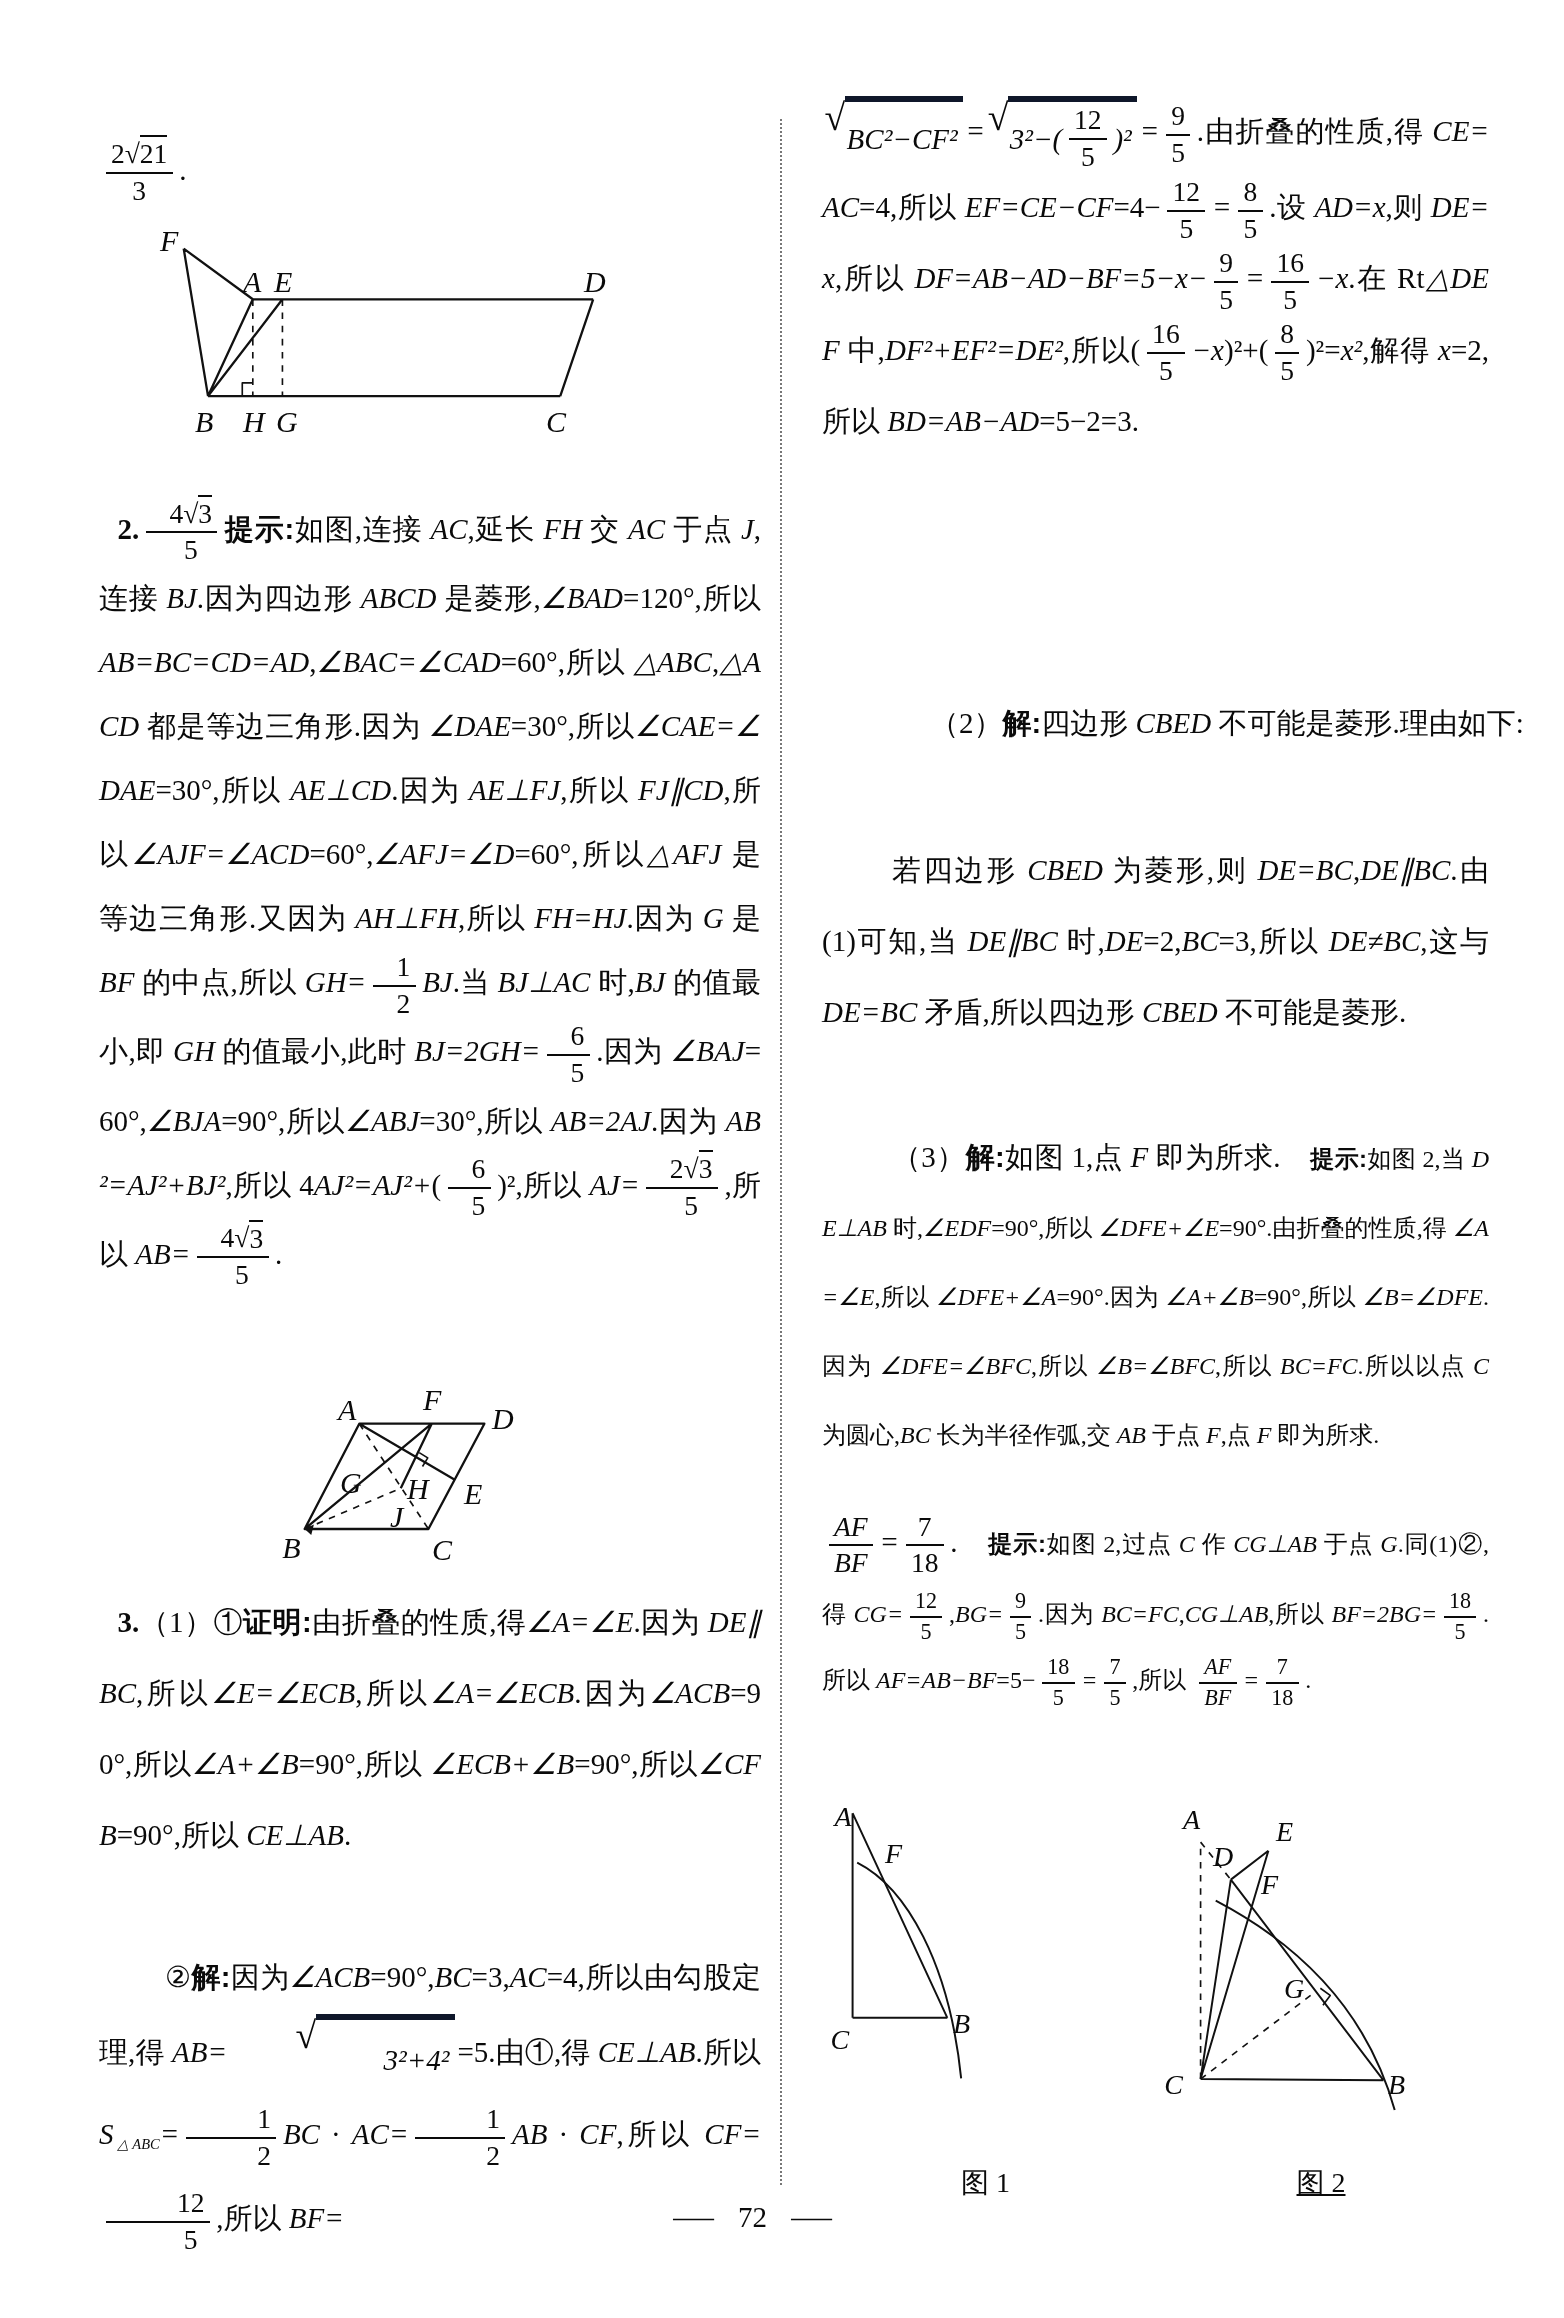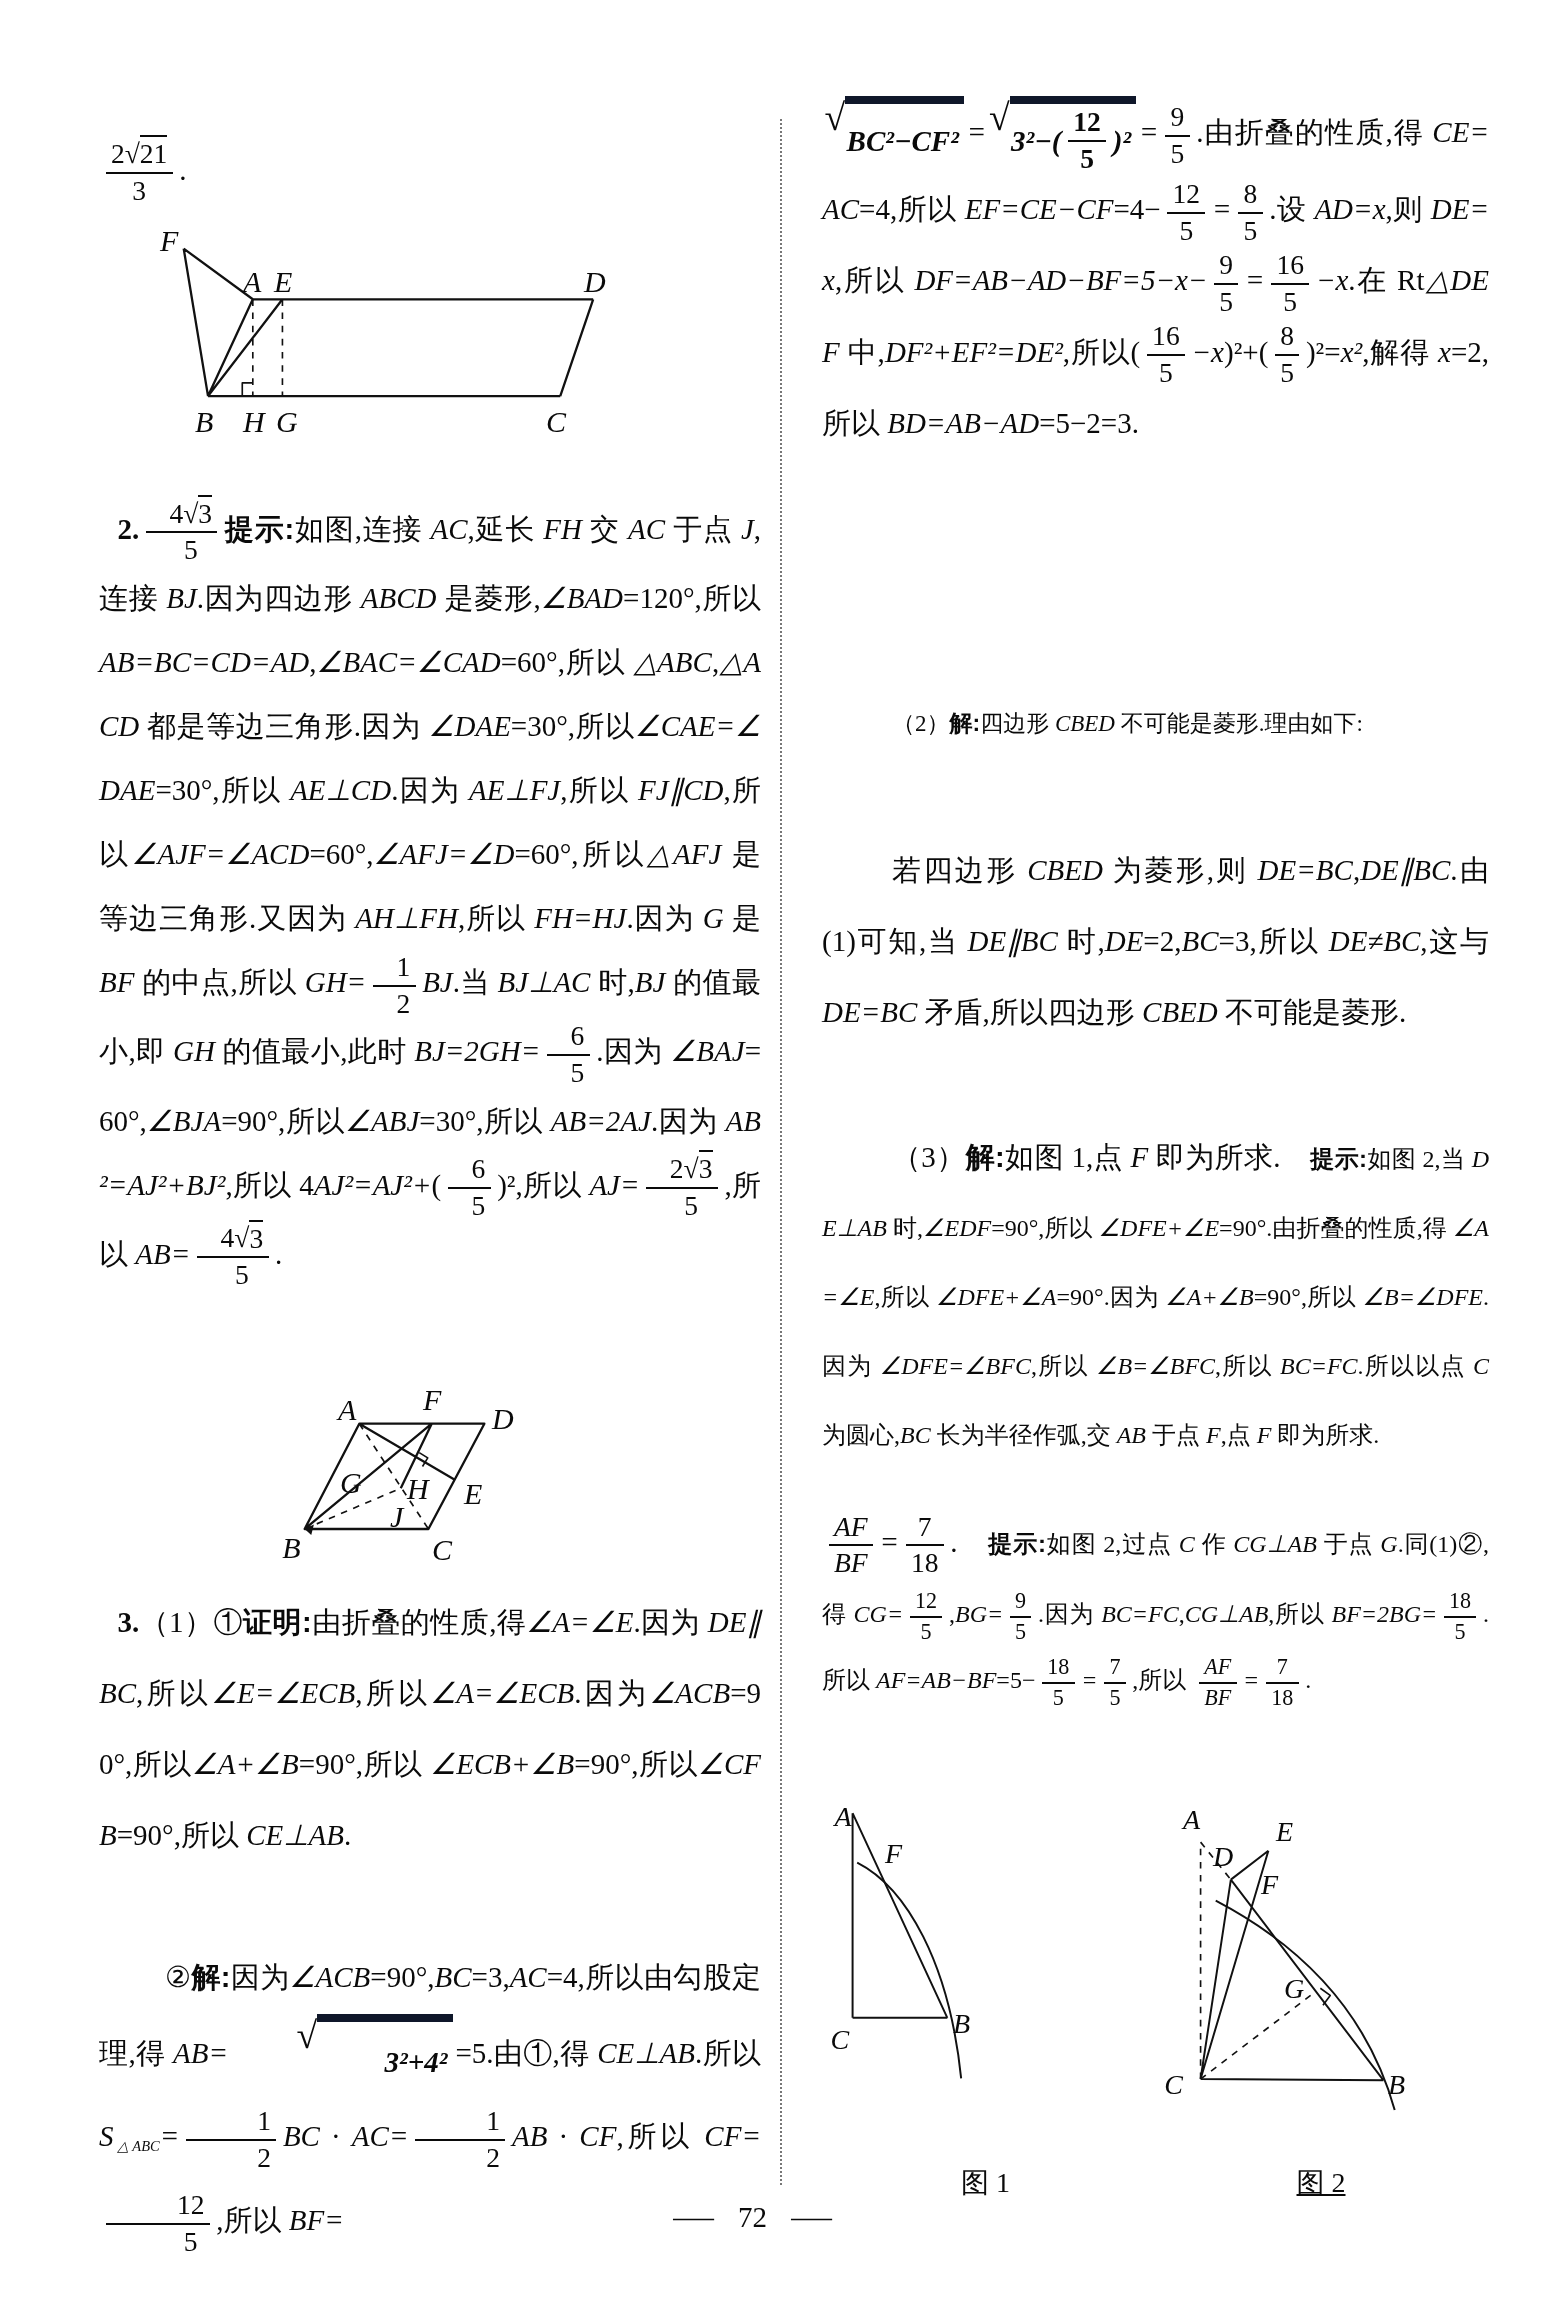--- a/index.html
+++ b/index.html
@@ -9,21 +9,21 @@
   .par{position:absolute;text-align:justify;word-break:break-all;}
   .tx{font-family:"Liberation Serif",serif;}
   .m{font-family:"Liberation Serif",serif;font-style:italic;}
   .lbl{font-family:"Liberation Sans",sans-serif;font-weight:700;font-style:normal;}
   .bn{font-weight:700;font-family:"Liberation Serif",serif;}
   .frac{display:inline-block;vertical-align:middle;text-align:center;margin:0 6.6px;font-size:0.95em;}
   .fr-n{display:block;border-bottom:2px solid #0a0a0a;padding:0 5.3px 2px;line-height:1.12;}
   .fr-d{display:block;padding:2px 5.3px 0;line-height:1.12;}
   .sqrt{display:inline-flex;align-items:flex-start;vertical-align:middle;margin:0 2.6px;}
   .rad{line-height:1;font-size:1.3em;transform:translateY(2.6px);font-style:normal;}
-  .radbody{display:inline-flex;align-items:center;border-top:8px solid #0f172a;padding:3.3px 5.3px 0 1.3px;font-weight:bold;}
+  .radbody{display:inline-flex;align-items:center;border-top:6px solid #0f172a;padding:3.3px 5.3px 0 1.3px;}
   .ov{border-top:2px solid #0a0a0a;padding-top:0.7px;}
   .subscr{font-size:0.5em;vertical-align:-0.35em;letter-spacing:0;}
   .small{font-size:24px;line-height:47px;}
   .small .frac{font-size:0.92em;}
   .fig{position:absolute;}
   .fig svg{position:absolute;left:0;top:0;}
   .labels{position:absolute;left:0;top:0;width:100%;height:100%;}
   .ptlabel{position:absolute;font-family:"Liberation Serif",serif;font-style:italic;font-size:30px;line-height:1;}
   .fig-small .ptlabel{font-size:28px;}
   .caption{position:absolute;text-align:center;font-size:28px;font-family:"Liberation Serif",serif;}
@@ -108,21 +108,21 @@
         <span class="radbody">
           <span class="m">3²−(</span>
           <span class="frac">
             <span class="fr-n">12</span>
             <span class="fr-d">5</span>
           </span>
           <span class="m">)²</span>
         </span>
       </span><span class="m">=</span><span class="frac"><span class="fr-n">9</span><span class="fr-d">5</span></span><span class="tx">.由折叠的性质,得 </span><span class="m">CE=AC</span><span class="tx">=4,所以 </span><span class="m">EF=CE−CF</span><span class="tx">=4−</span><span class="frac"><span class="fr-n">12</span><span class="fr-d">5</span></span><span class="m">=</span><span class="frac"><span class="fr-n">8</span><span class="fr-d">5</span></span><span class="tx">.设 </span><span class="m">AD=x</span><span class="tx">,则 </span><span class="m">DE=x</span><span class="tx">,所以 </span><span class="m">DF=</span><span class="m">AB−AD−BF</span><span class="m">=5−x−</span><span class="frac"><span class="fr-n">9</span><span class="fr-d">5</span></span><span class="m">=</span><span class="frac"><span class="fr-n">16</span><span class="fr-d">5</span></span><span class="m">−x</span><span class="tx">.在 Rt</span><span class="m">△DEF</span><span class="tx"> 中,</span><span class="m">DF²+EF²=DE²</span><span class="tx">,所以(</span><span class="frac"><span class="fr-n">16</span><span class="fr-d">5</span></span><span class="m">−x</span><span class="tx">)²+(</span><span class="frac"><span class="fr-n">8</span><span class="fr-d">5</span></span><span class="tx">)²=</span><span class="m">x²</span><span class="tx">,解得 </span><span class="m">x</span><span class="tx">=2,所以 </span><span class="m">BD=AB−AD</span><span class="tx">=5−2=3.</span></div>
 
-  <div class="par" style="left:822px;top:689px;width:667px;font-size:23px;line-height:69px;text-indent:70px;"><span class="tx">（2）</span><span class="lbl">解:</span><span class="tx">四边形 </span><span class="m">CBED</span><span class="tx"> 不可能是菱形.理由如下:</span></div>
+  <div class="par" style="left:860px;top:689px;width:667px;font-size:29px;line-height:69px;text-indent:70px;"><span class="tx">（2）</span><span class="lbl">解:</span><span class="tx">四边形 </span><span class="m">CBED</span><span class="tx"> 不可能是菱形.理由如下:</span></div>
 
   <div class="par" style="left:822px;top:835px;width:667px;font-size:29px;line-height:71px;text-indent:70px;"><span class="tx">若四边形 </span><span class="m">CBED</span><span class="tx"> 为菱形,则 </span><span class="m">DE=BC</span><span class="tx">,</span><span class="m">DE∥BC</span><span class="tx">.由(1)可知,当 </span><span class="m">DE∥BC</span><span class="tx"> 时,</span><span class="m">DE</span><span class="tx">=2,</span><span class="m">BC</span><span class="tx">=3,所以 </span><span class="m">DE≠BC</span><span class="tx">,这与 </span><span class="m">DE=BC</span><span class="tx"> 矛盾,所以四边形 </span><span class="m">CBED</span><span class="tx"> 不可能是菱形.</span></div>
 
   <div class="par" style="left:822px;top:1123px;width:667px;font-size:29px;line-height:69px;text-indent:70px;"><span class="tx">（3）</span><span class="lbl">解:</span><span class="tx">如图 1,点 </span><span class="m">F</span><span class="tx"> 即为所求.　</span><span class="small"><span class="lbl">提示:</span><span class="tx">如图 2,当 </span><span class="m">DE⊥AB</span><span class="tx"> 时,</span><span class="m">∠EDF</span><span class="tx">=90°,所以 </span><span class="m">∠DFE+∠E</span><span class="tx">=90°.由折叠的性质,得 </span><span class="m">∠A=∠E</span><span class="tx">,所以 </span><span class="m">∠DFE+∠A</span><span class="tx">=90°.因为 </span><span class="m">∠A+∠B</span><span class="tx">=90°,所以 </span><span class="m">∠B=∠DFE</span><span class="tx">.因为 </span><span class="m">∠DFE=∠BFC</span><span class="tx">,所以 </span><span class="m">∠B=∠BFC</span><span class="tx">,所以 </span><span class="m">BC=FC</span><span class="tx">.所以以点 </span><span class="m">C</span><span class="tx"> 为圆心,</span><span class="m">BC</span><span class="tx"> 长为半径作弧,交 </span><span class="m">AB</span><span class="tx"> 于点 </span><span class="m">F</span><span class="tx">,点 </span><span class="m">F</span><span class="tx"> 即为所求.</span></span></div>
 
   <div class="par" style="left:822px;top:1509px;width:667px;font-size:29px;line-height:66px;"><span class="frac m"><span class="fr-n">AF</span><span class="fr-d">BF</span></span><span class="m">=</span><span class="frac"><span class="fr-n">7</span><span class="fr-d">18</span></span><span class="tx">.　</span><span class="small"><span class="lbl">提示:</span><span class="tx">如图 2,过点 </span><span class="m">C</span><span class="tx"> 作 </span><span class="m">CG⊥AB</span><span class="tx"> 于点 </span><span class="m">G</span><span class="tx">.同(1)②,得 </span><span class="m">CG=</span><span class="frac"><span class="fr-n">12</span><span class="fr-d">5</span></span><span class="tx">,</span><span class="m">BG=</span><span class="frac"><span class="fr-n">9</span><span class="fr-d">5</span></span><span class="tx">.因为 </span><span class="m">BC=FC</span><span class="tx">,</span><span class="m">CG⊥AB</span><span class="tx">,所以 </span><span class="m">BF=2BG=</span><span class="frac"><span class="fr-n">18</span><span class="fr-d">5</span></span><span class="tx">.所以 </span><span class="m">AF=AB−BF</span><span class="tx">=5−</span><span class="frac"><span class="fr-n">18</span><span class="fr-d">5</span></span><span class="m">=</span><span class="frac"><span class="fr-n">7</span><span class="fr-d">5</span></span><span class="tx">,所以 </span><span class="frac m"><span class="fr-n">AF</span><span class="fr-d">BF</span></span><span class="m">=</span><span class="frac"><span class="fr-n">7</span><span class="fr-d">18</span></span><span class="tx">.</span></span></div>
 
   <div class="fig fig-small" style="left:824px;top:1802px;width:323px;height:329px;">
     <svg width="323" height="329" viewBox="0 0 490 500">
       <g stroke="#111" stroke-width="3" fill="none" stroke-linejoin="round">

